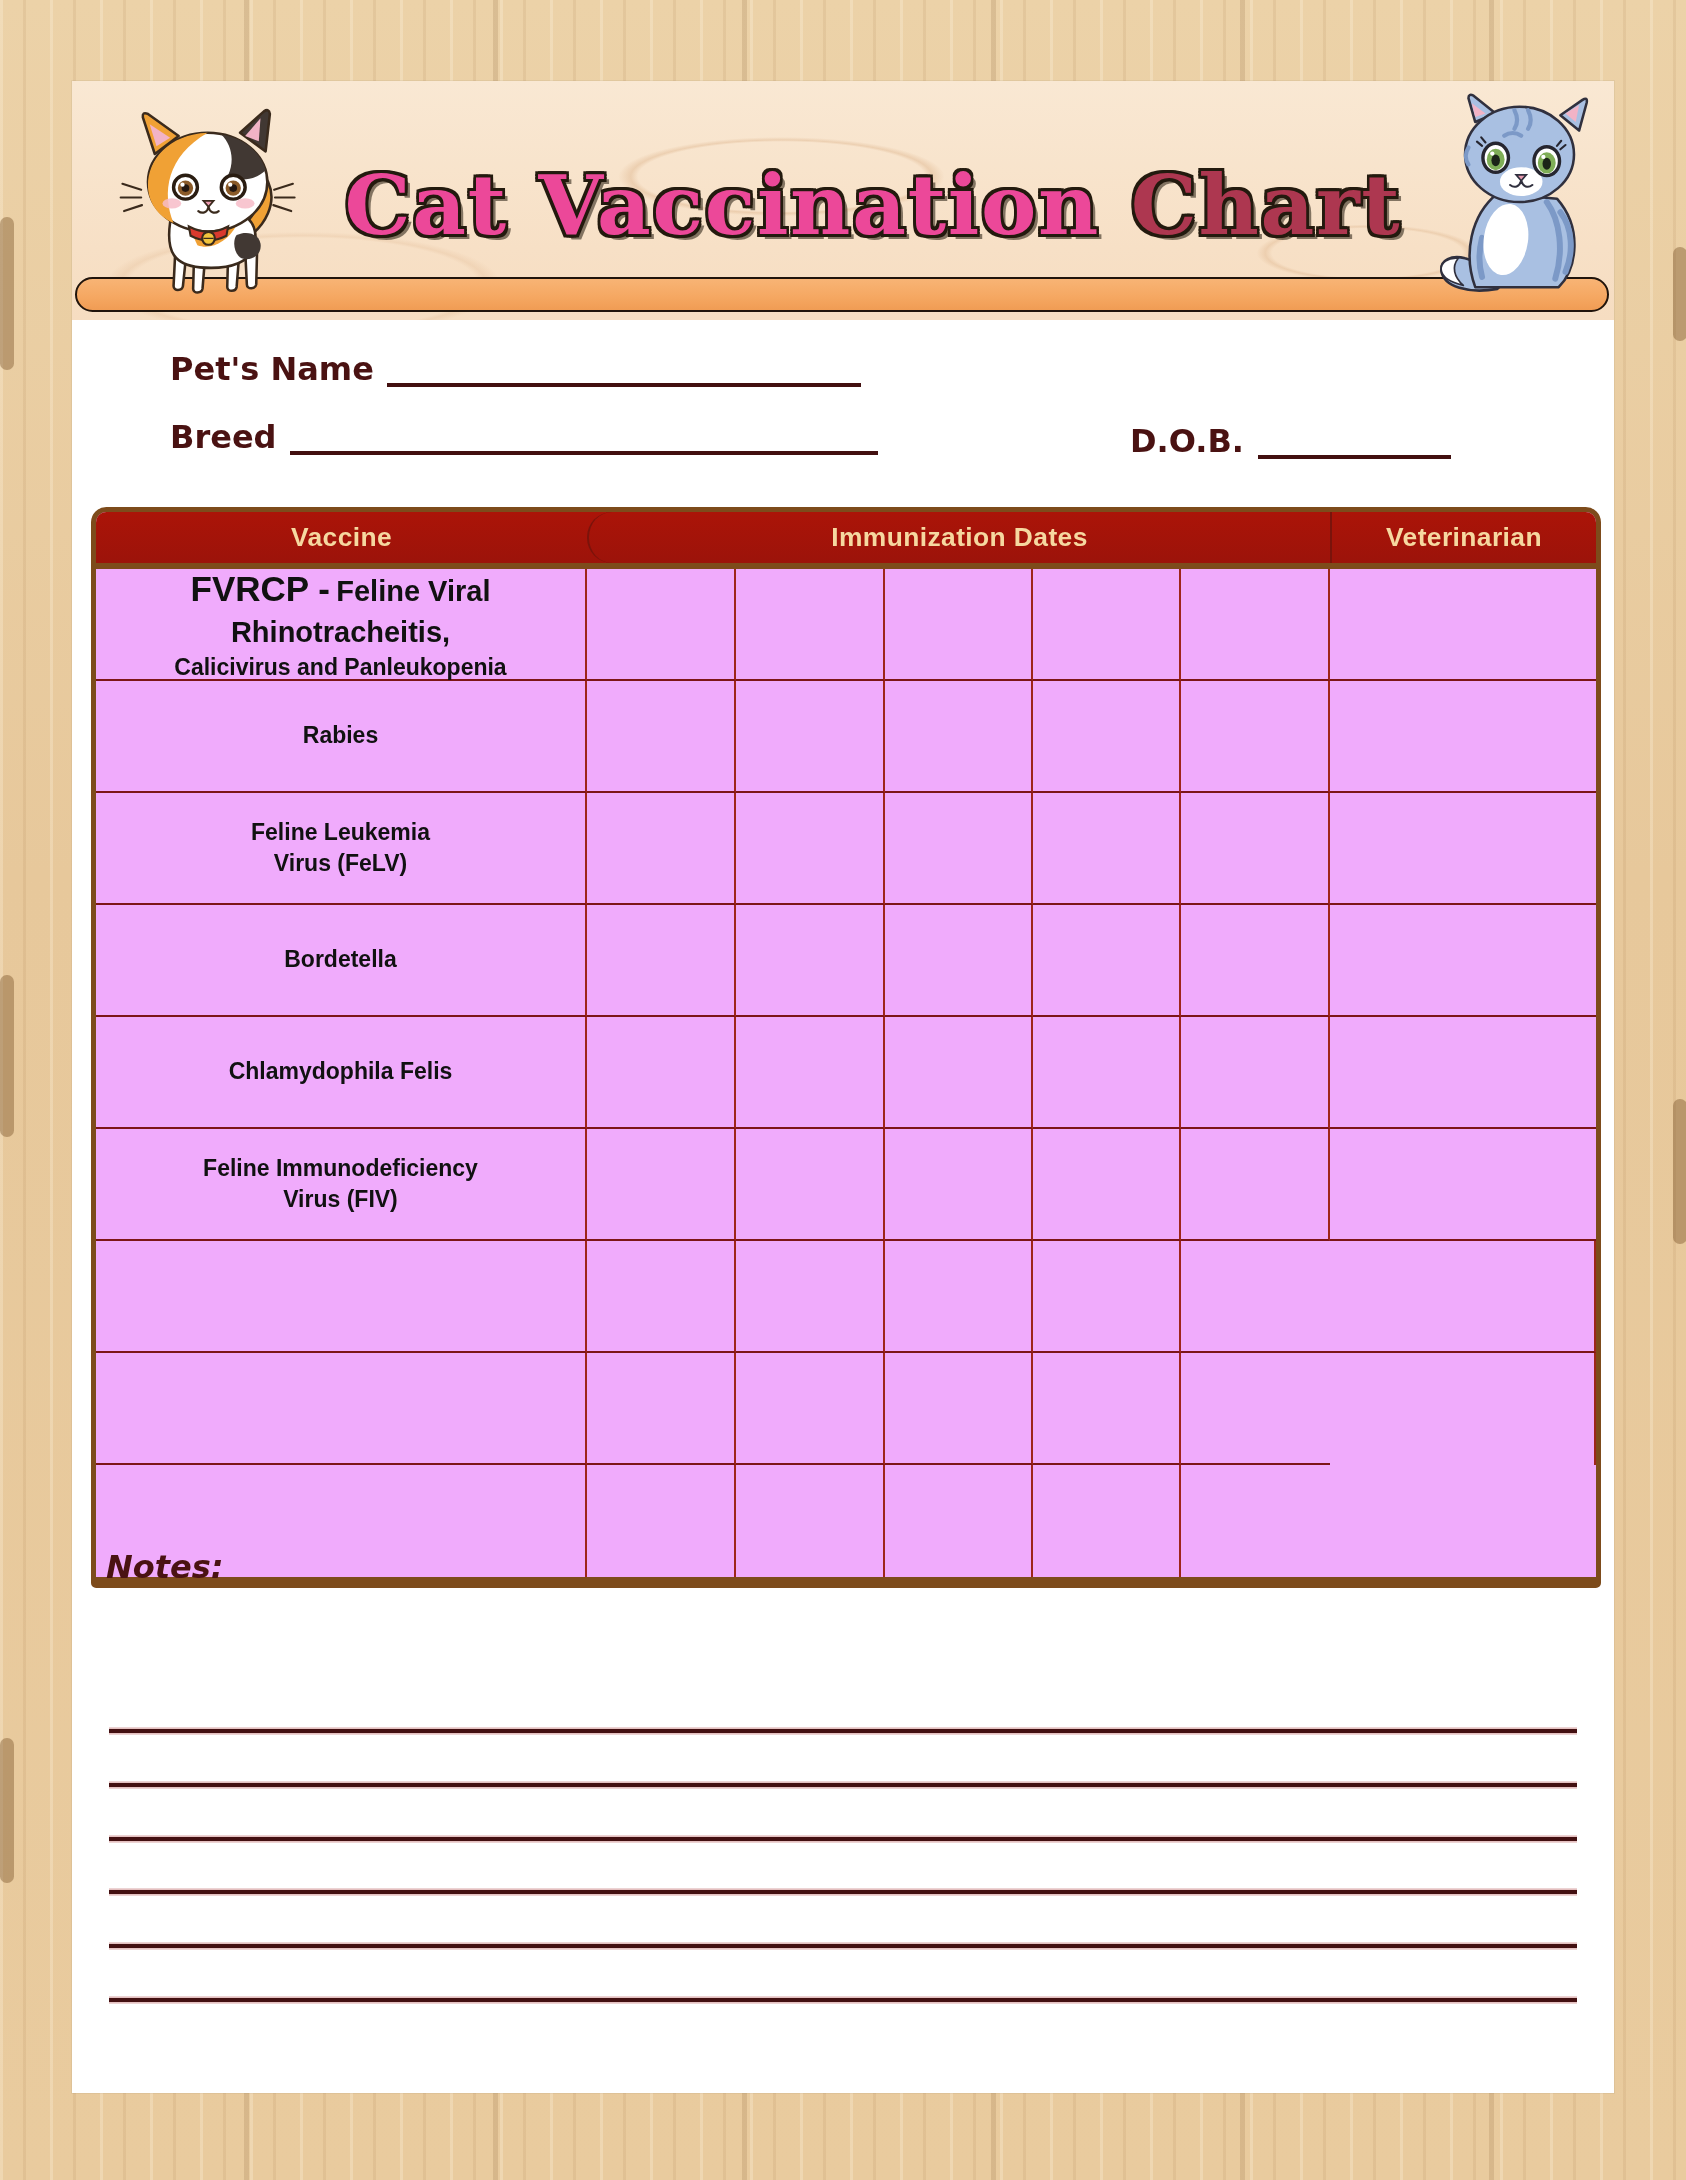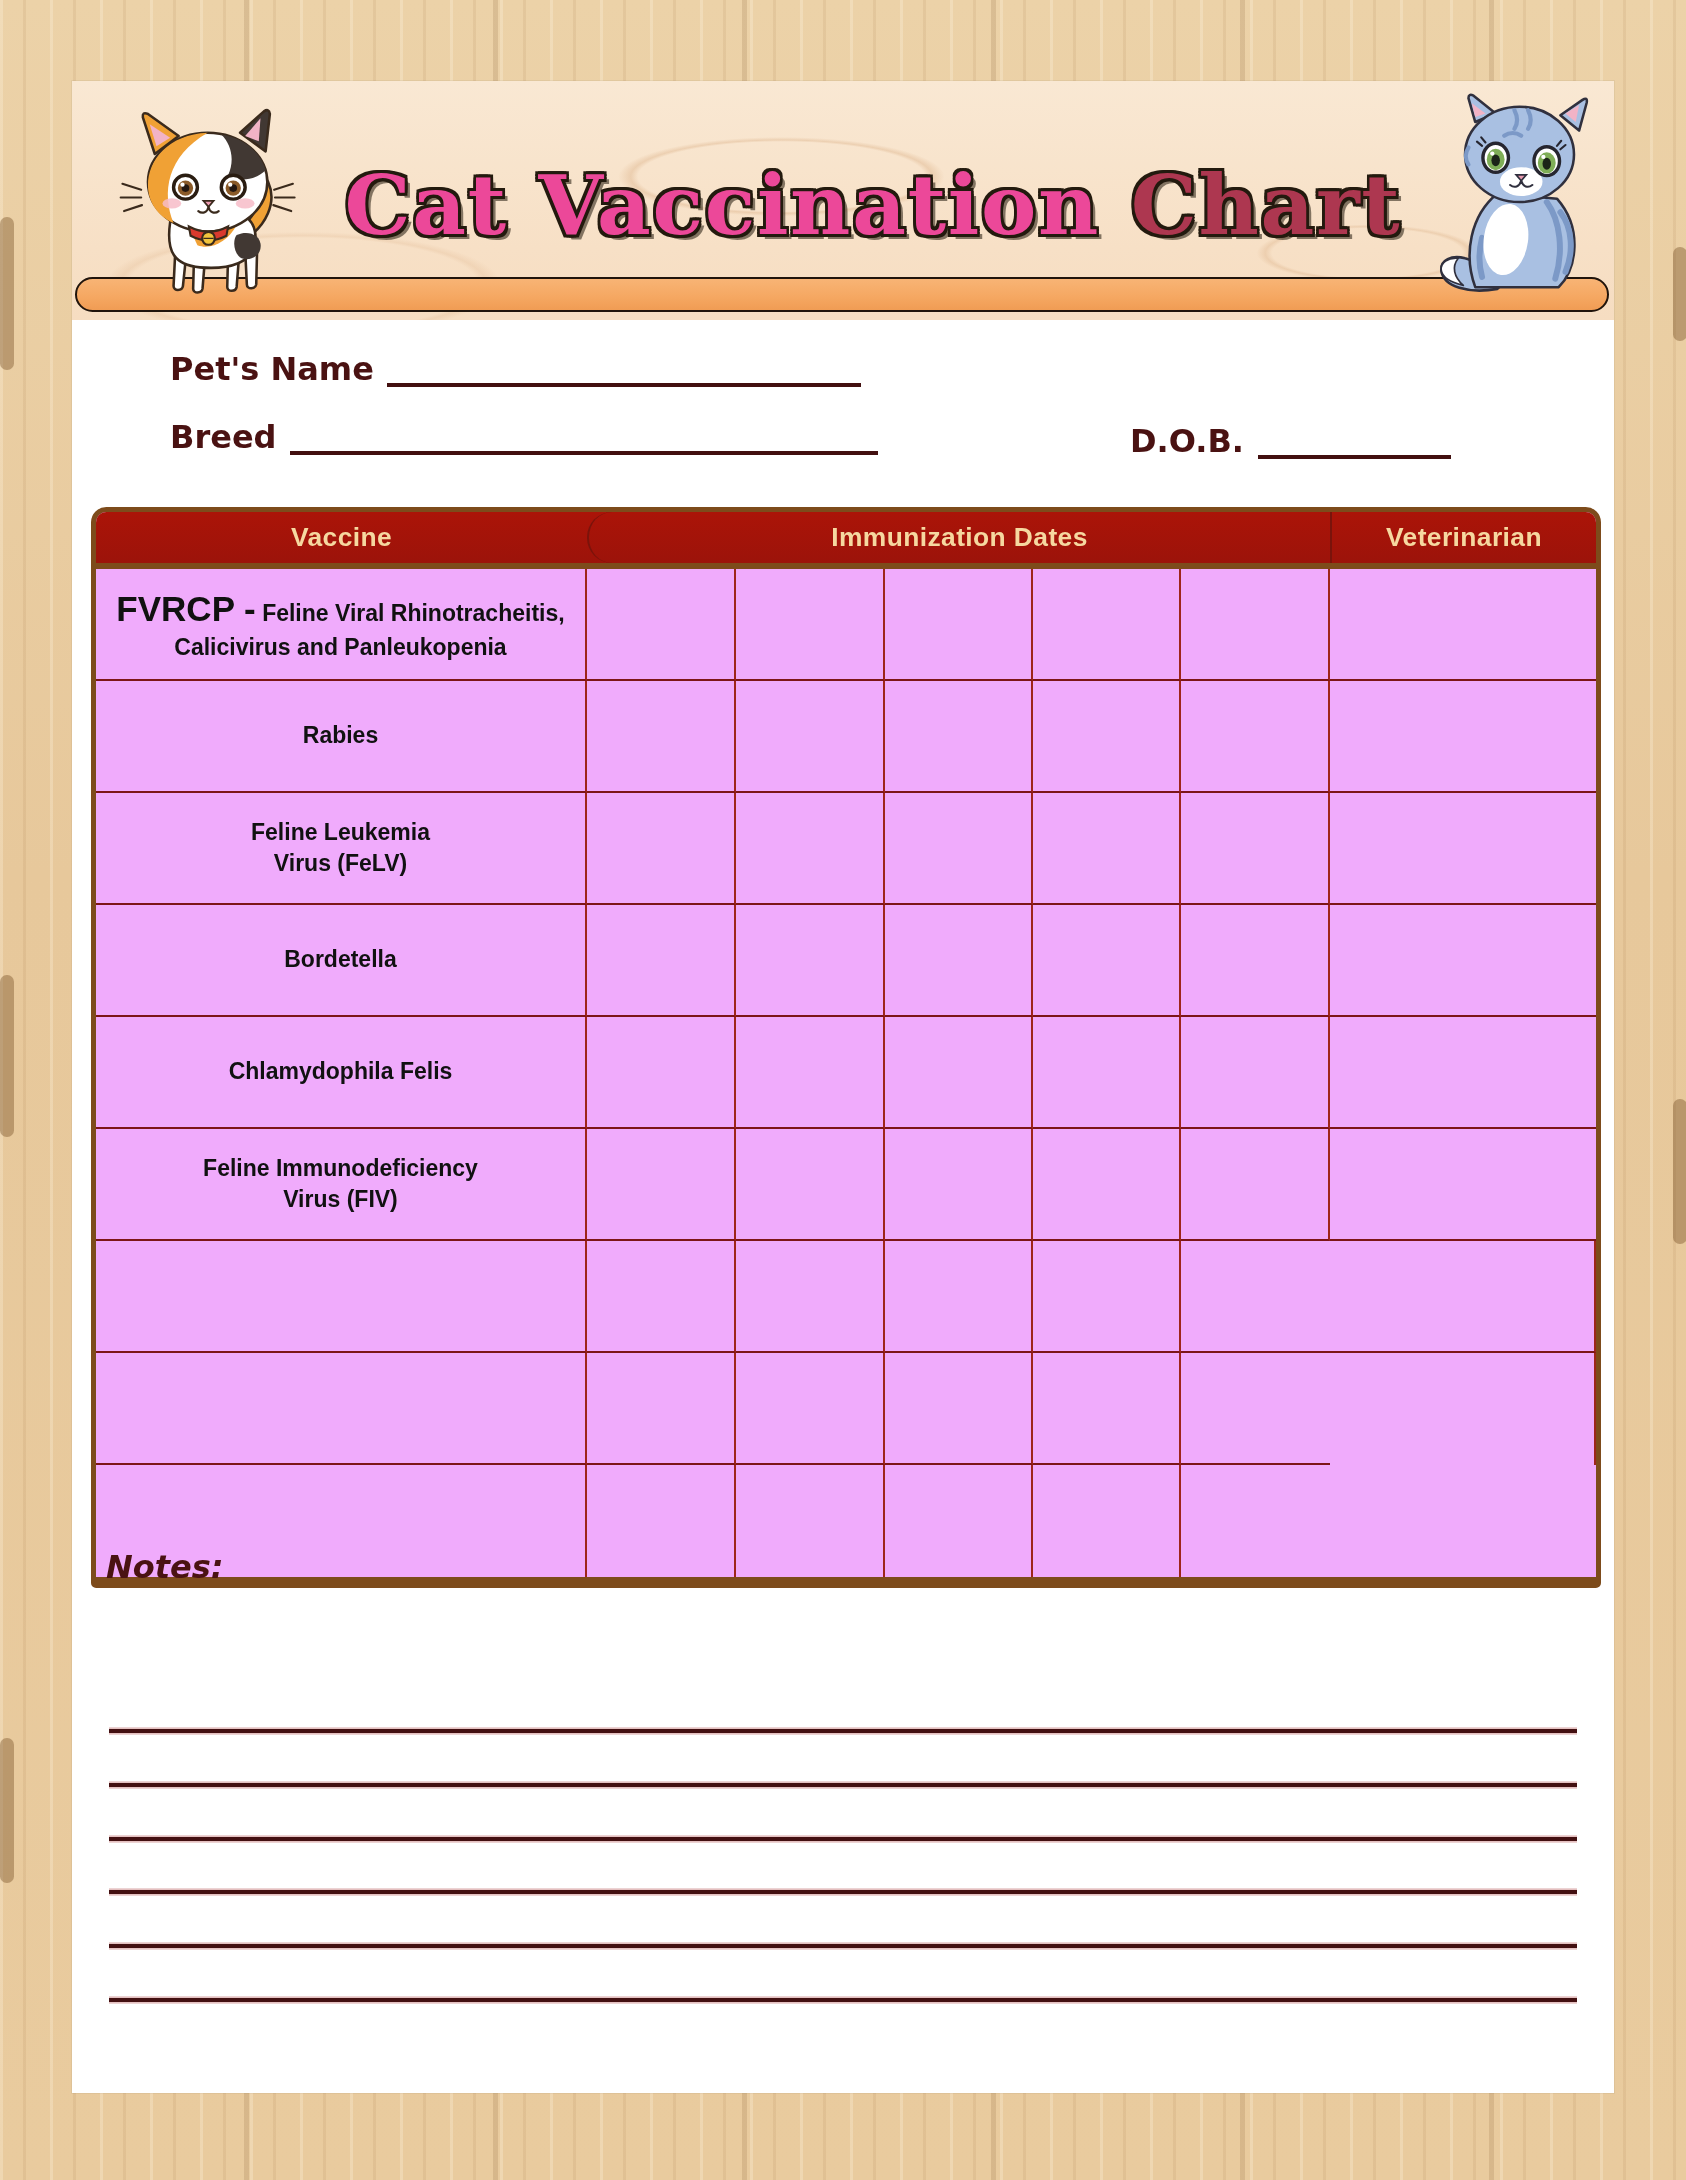--- a/index.html
+++ b/index.html
@@ -84,21 +84,21 @@
   }
   .c{border-right:2.1px solid #9e251a;border-bottom:2.6px solid #7d1517;}
   .c.lastcol{border-right:none;}
   .c.lastrow{border-bottom:none;}
   .vc{
     display:flex;flex-direction:column;align-items:center;justify-content:center;
     text-align:center;color:#111;font-weight:bold;font-size:23px;line-height:1.35;
     padding:0 15.3px;box-sizing:border-box;
   }
   .vc .abbr{font-size:35px;}
-  .vc .abbr-line .rest{font-size:23px;}
+  .vc .abbr-line .rest{font-size:29px;}
 
   
   .notes-label{position:absolute;left:34px;top:1467px;z-index:2;font-size:32px;font-style:italic;}
   .note-line{
     position:absolute;left:37px;width:1468px;height:4.3px;z-index:2;
     background:#431011;box-shadow:0 -1.7px 0 rgba(205,140,140,.55), 0 1.7px 0 rgba(205,140,140,.55);
   }
 </style>
 </head>
 <body>

